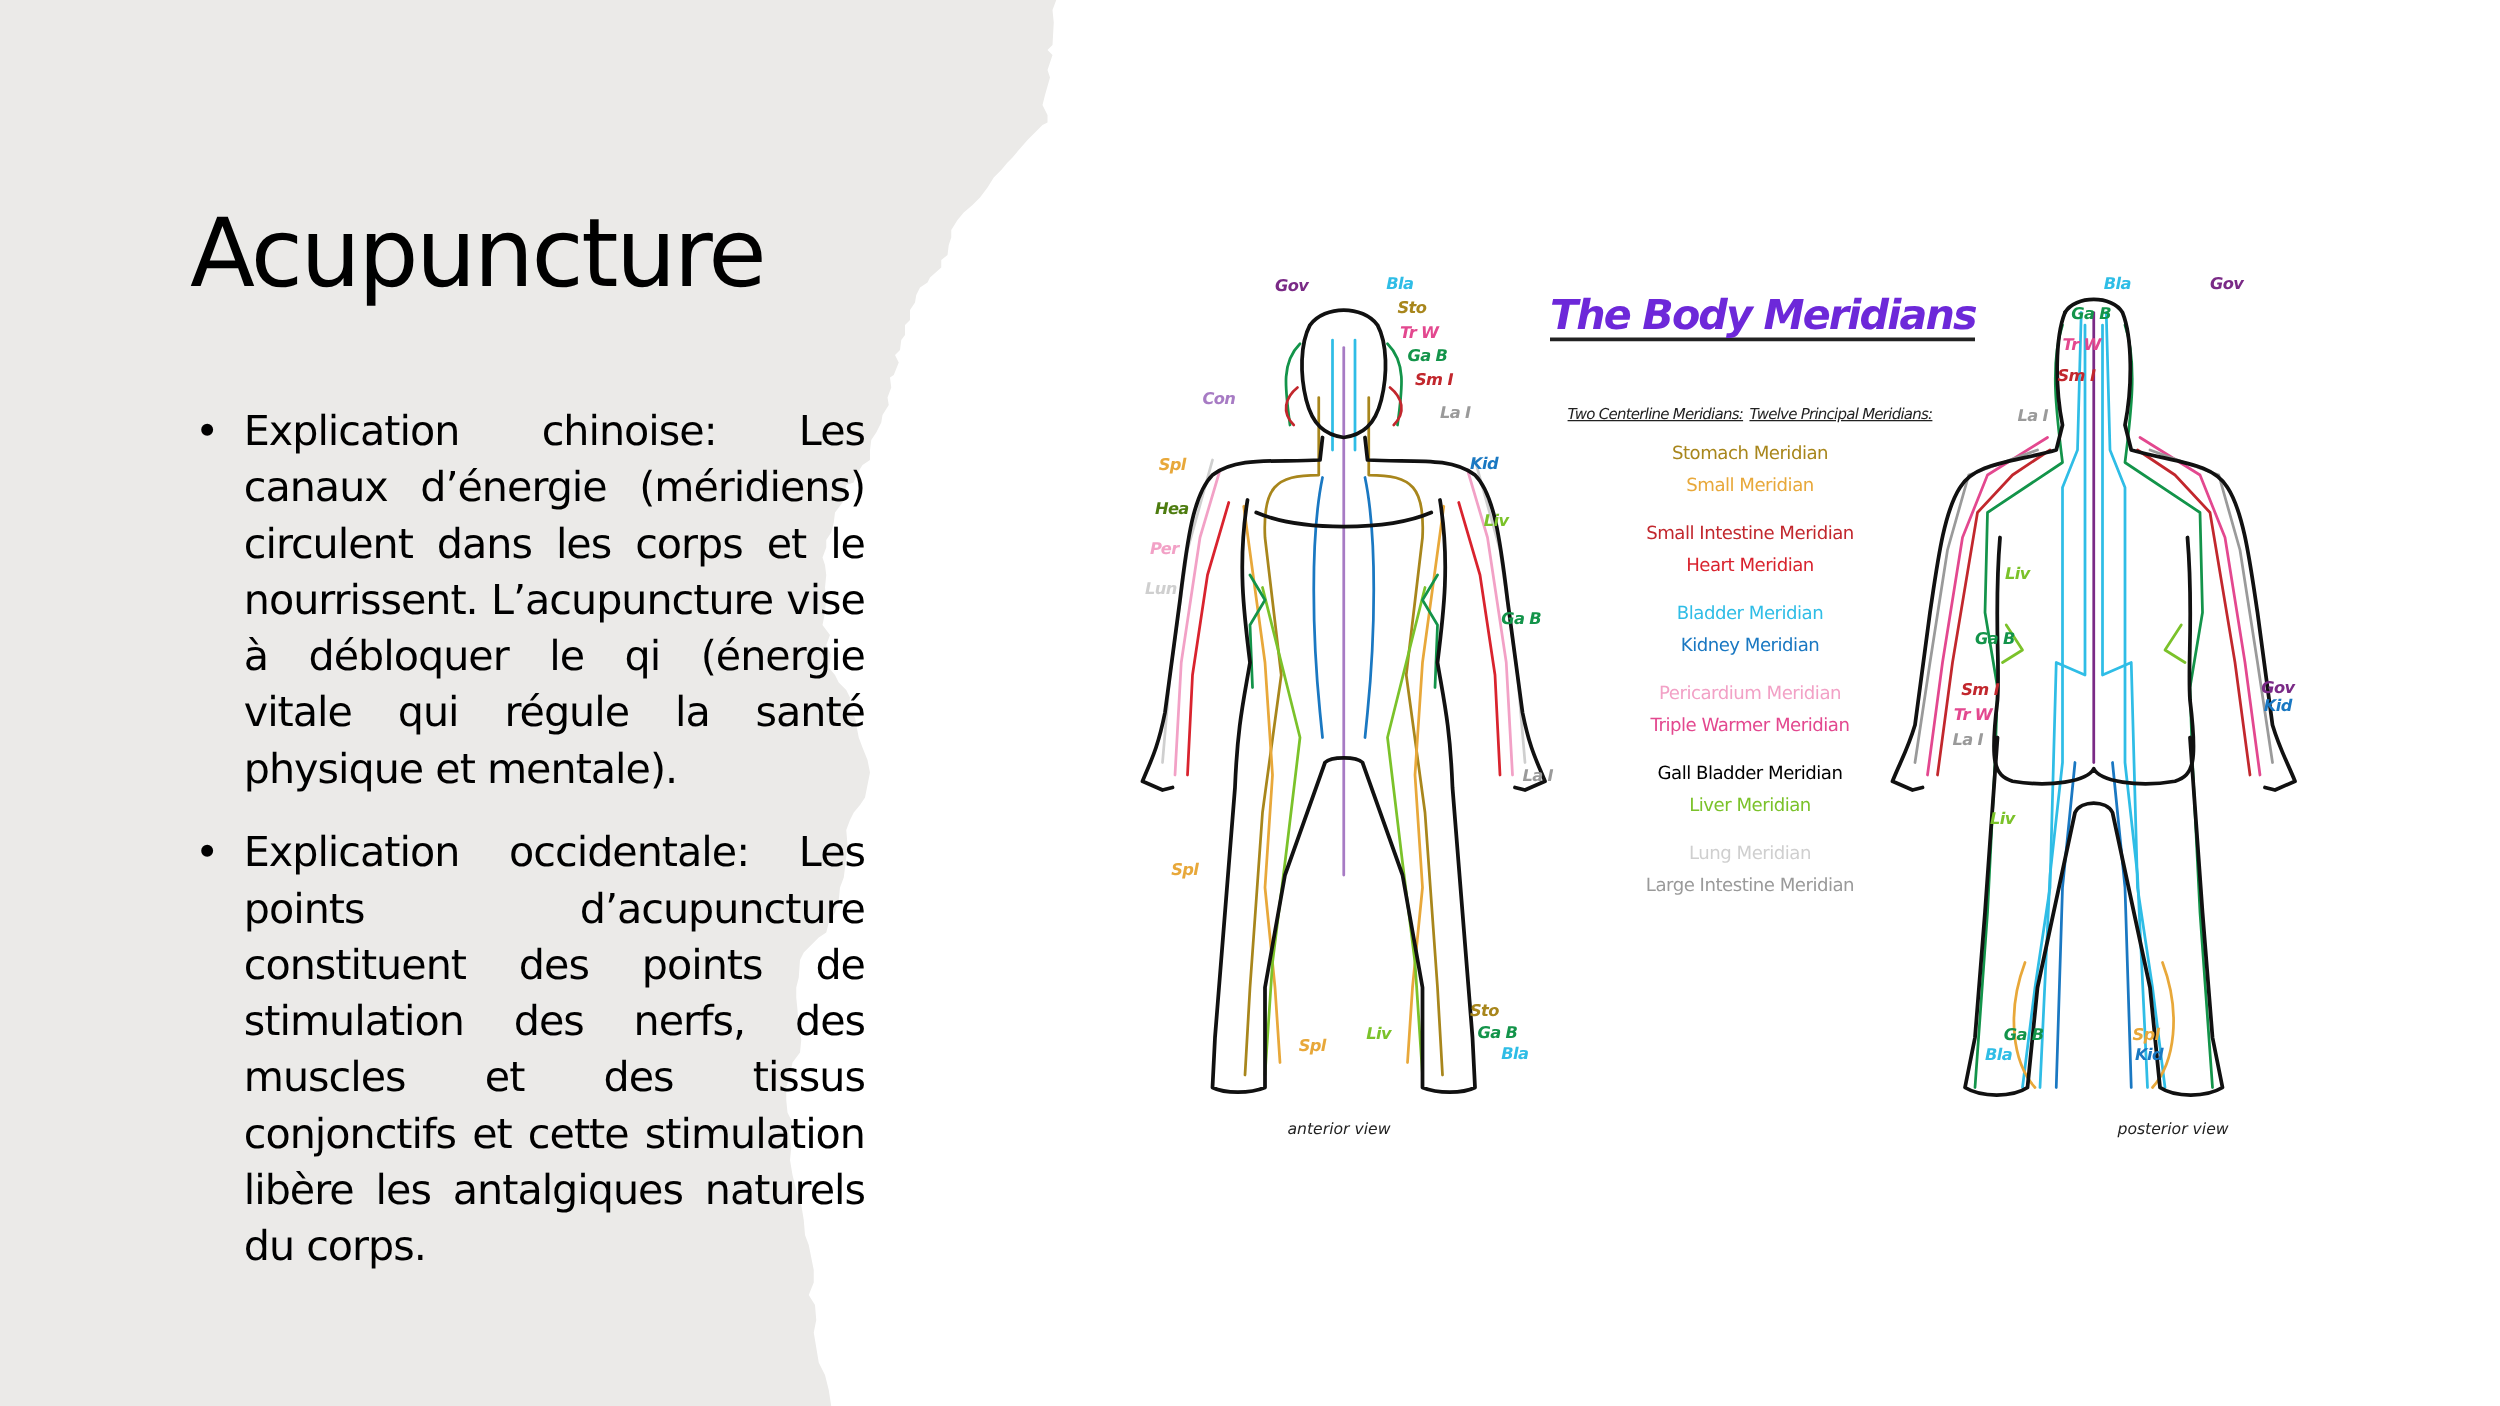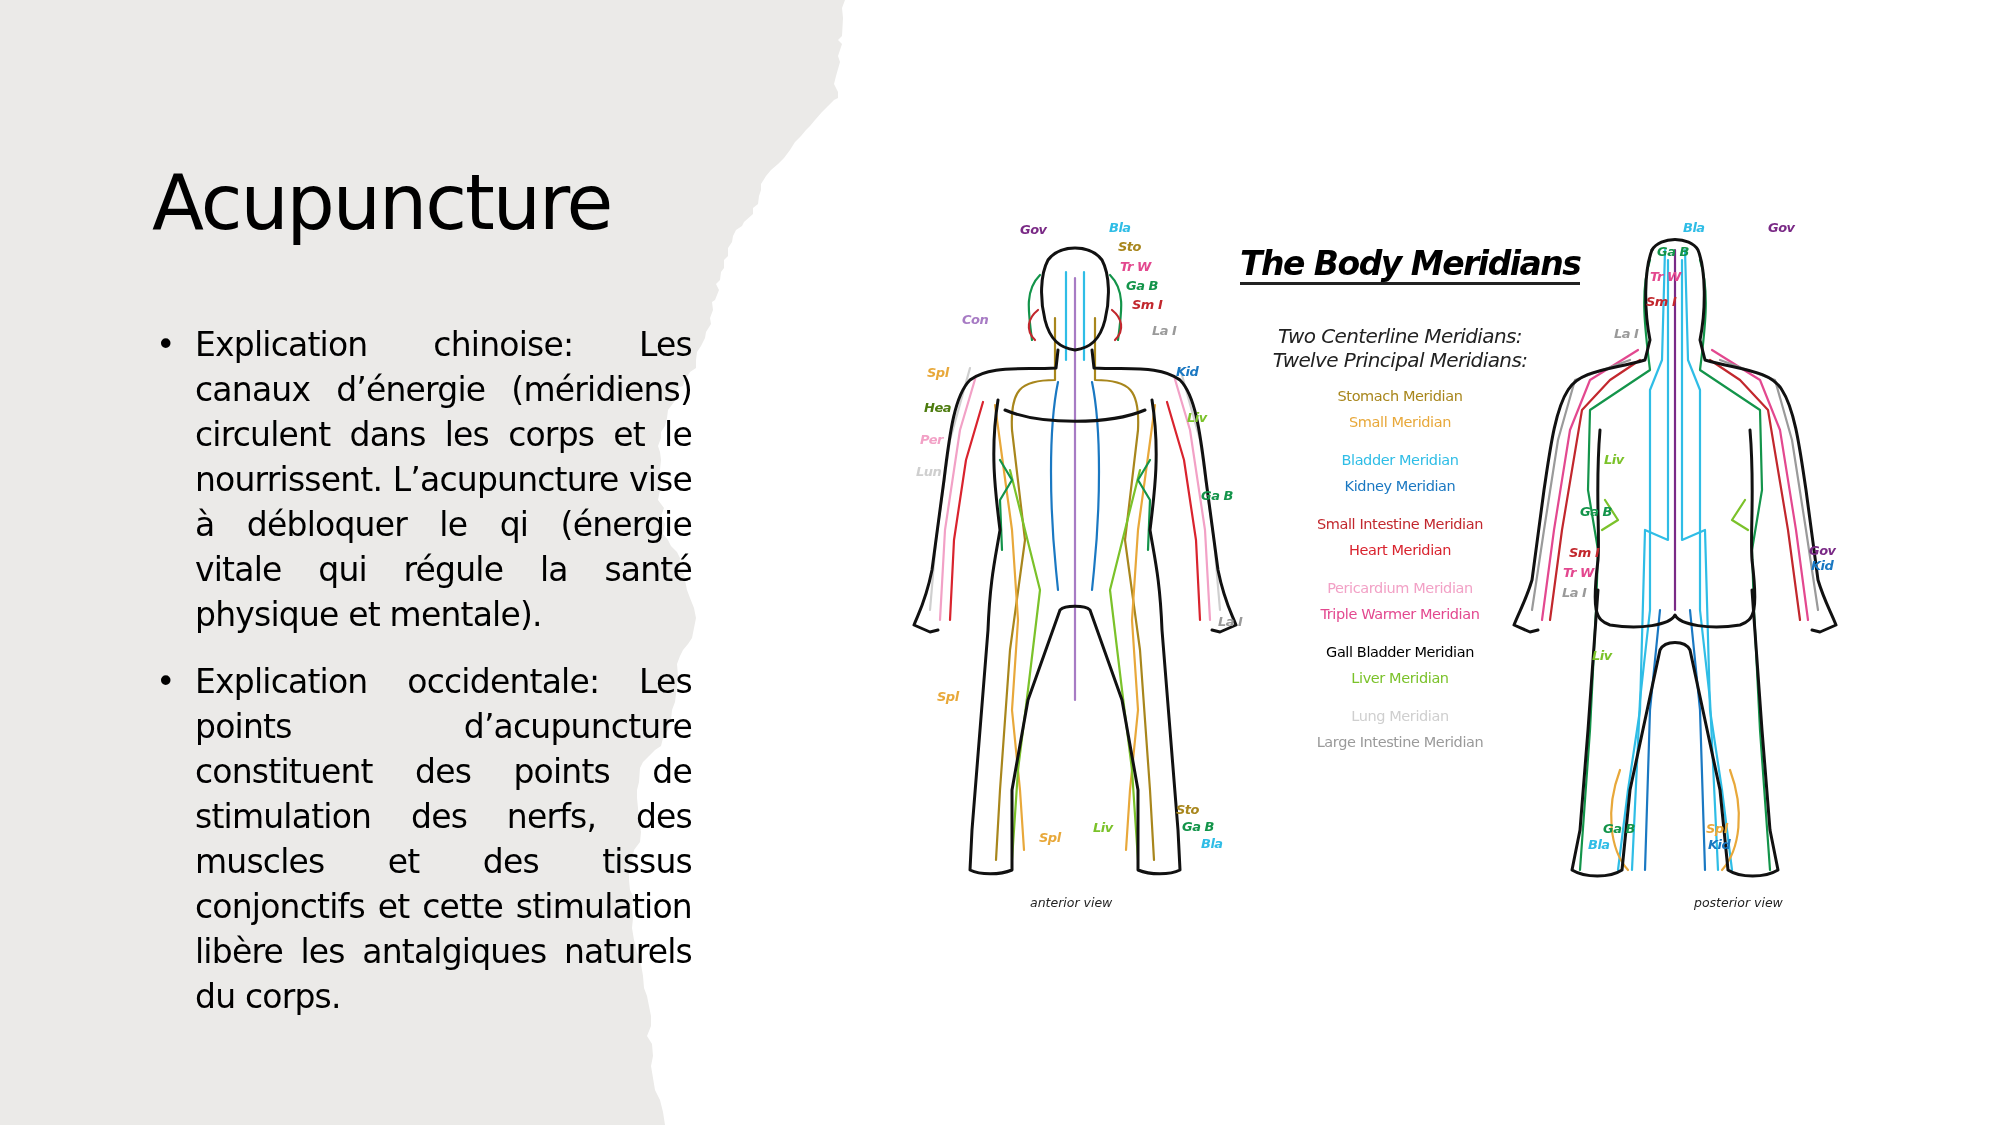--- a/index.html
+++ b/index.html
@@ -4,23 +4,23 @@
 <style>
   html,body{margin:0;padding:0;}
   body{width:2000px;height:1125px;overflow:hidden;background:#ffffff;position:relative;font-family:"Liberation Sans",sans-serif;}
   .left-panel{position:absolute;left:0;top:0;width:900px;height:1125px;}
   .left-panel svg{position:absolute;left:0;top:0;}
   .title{position:absolute;left:152px;top:158px;font-family:"DejaVu Sans",sans-serif;font-size:76px;color:#000;letter-spacing:-2px;margin:0;font-weight:normal;}
   .bullets{position:absolute;left:152px;top:322px;width:540px;margin:0;padding:0;list-style:none;font-family:"DejaVu Sans",sans-serif;font-size:33px;line-height:45px;color:#000;letter-spacing:-0.8px;}
   .bullets li{position:relative;text-align:justify;text-align-last:left;margin-bottom:22px;padding-left:43px;}
   .bullets li .dot{position:absolute;left:4px;top:0;}
   .figure{position:absolute;left:900px;top:230px;width:1030px;height:690px;}
-  .fig-title{position:absolute;left:340px;top:16px;font-family:"DejaVu Sans",sans-serif;font-size:33px;font-weight:bold;font-style:italic;color:#000000;letter-spacing:-1.5px;border-bottom:3px solid #222;line-height:36px;}
+  .fig-title{position:absolute;left:340px;top:4px;font-family:"DejaVu Sans",sans-serif;font-size:33px;font-weight:bold;font-style:italic;color:#6d28d9;letter-spacing:-1.5px;border-bottom:3px solid #222;line-height:36px;}
   .legend{position:absolute;left:330px;top:90px;width:340px;text-align:center;font-family:"DejaVu Sans",sans-serif;}
-  .legend .head{font-size:20px;font-style:italic;color:#222;display:inline-block;letter-spacing:-0.6px;}
+  .legend .head{font-size:12px;font-style:italic;color:#222;text-decoration:underline;display:inline-block;letter-spacing:-0.6px;}
   .legend .item{font-size:14.5px;line-height:25.5px;letter-spacing:-0.4px;}
   .legend .grp{margin-bottom:13px;}
   .lbl{position:absolute;font-family:"DejaVu Sans",sans-serif;font-size:13px;font-weight:bold;font-style:italic;letter-spacing:-0.5px;white-space:nowrap;}
   .caption{position:absolute;font-family:"DejaVu Sans",sans-serif;font-size:12.5px;font-style:italic;color:#222;}
   .bodysvg{position:absolute;left:0;top:0;}
 </style>
 </head>
 <body>
 
 <div class="left-panel">
@@ -116,26 +116,26 @@
 
   <div class="legend">
     <div class="head" style="margin-top:4px;">Two Centerline Meridians:</div>
     <div class="head">Twelve Principal Meridians:</div>
     <div style="margin-top:12px;">
       <div class="grp">
         <div class="item" style="color:#a8861c;">Stomach Meridian</div>
         <div class="item" style="color:#e8a83a;">Small Meridian</div>
       </div>
       <div class="grp">
+        <div class="item" style="color:#c2272d;">Small Intestine Meridian</div>
+        <div class="item" style="color:#d9232e;">Heart Meridian</div>
+      </div>
+      <div class="grp">
         <div class="item" style="color:#2fbde6;">Bladder Meridian</div>
         <div class="item" style="color:#1a78c2;">Kidney Meridian</div>
-      </div>
-      <div class="grp">
-        <div class="item" style="color:#c2272d;">Small Intestine Meridian</div>
-        <div class="item" style="color:#d9232e;">Heart Meridian</div>
       </div>
       <div class="grp">
         <div class="item" style="color:#f2a1c6;">Pericardium Meridian</div>
         <div class="item" style="color:#e3488f;">Triple Warmer Meridian</div>
       </div>
       <div class="grp">
         <div class="item" style="color:#000000;">Gall Bladder Meridian</div>
         <div class="item" style="color:#7bc22a;">Liver Meridian</div>
       </div>
       <div class="grp">

